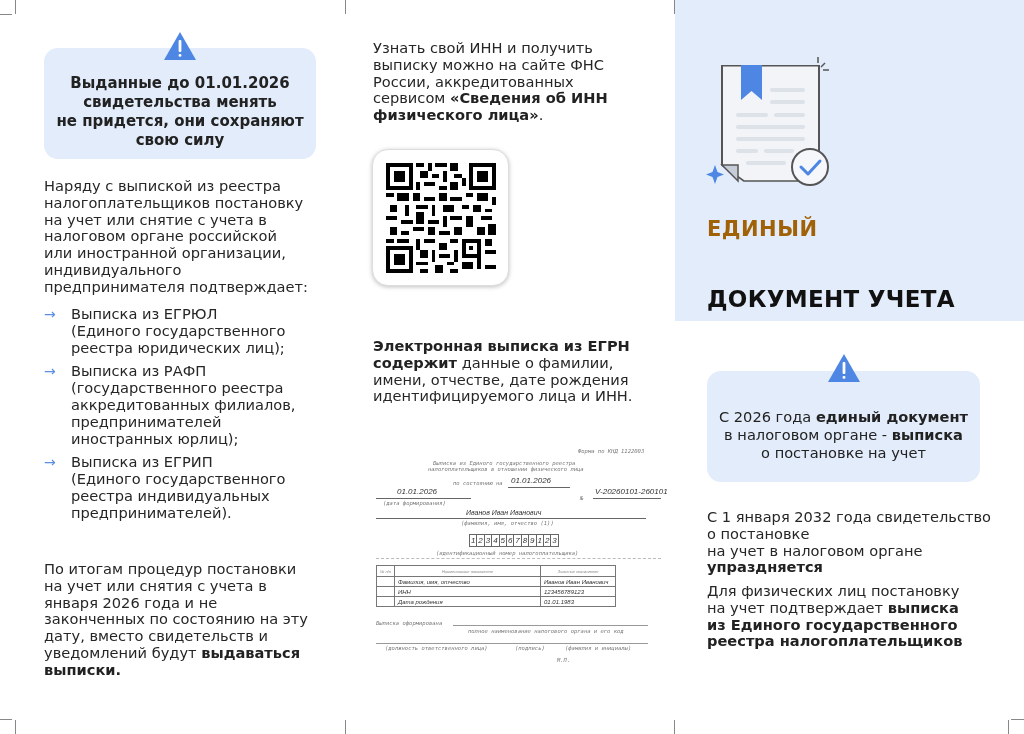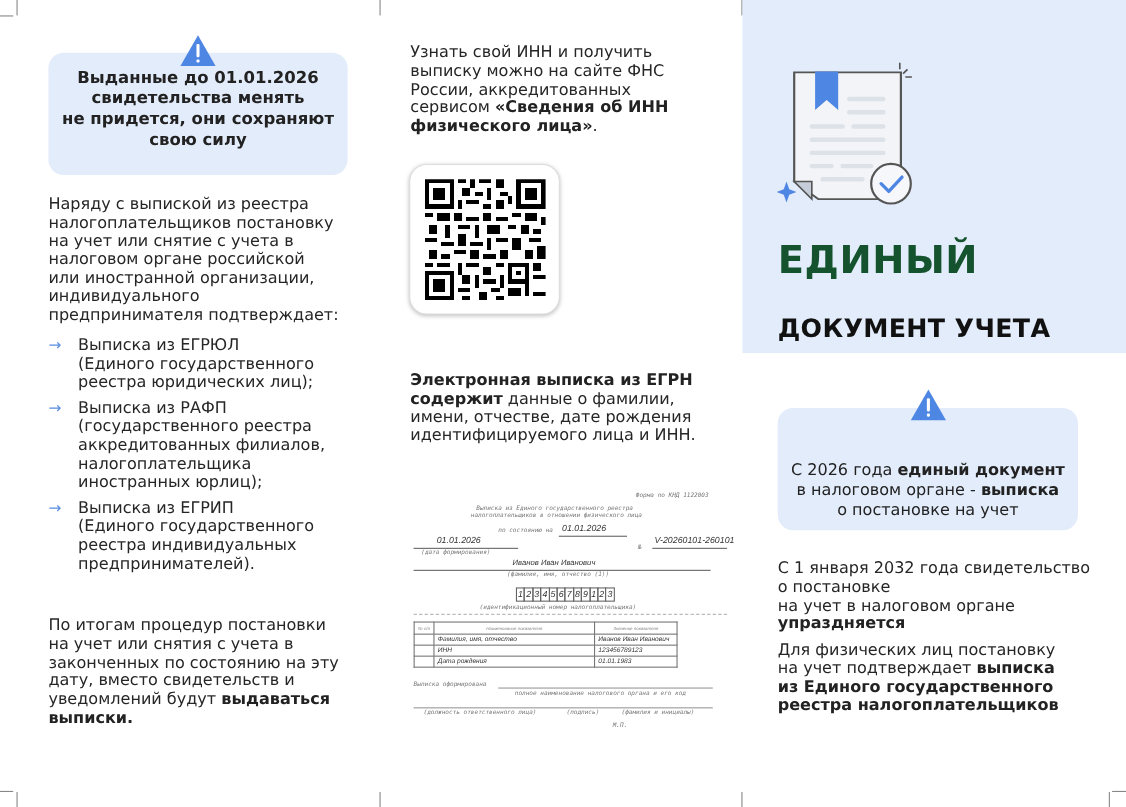--- a/index.html
+++ b/index.html
@@ -33,42 +33,42 @@
   .form .line { position: absolute; height: 1px; background: #666; }
   .form .dashed { position: absolute; height: 0; border-top: 1px dashed #bbb; }
   .inn-boxes { position: absolute; left: 96px; top: 89px; display: flex; }
   .inn-boxes span { width: 8.4px; height: 13px; border: 1px solid #666; margin-right: -1px; font-family: "Liberation Sans", sans-serif; font-size: 8px; line-height: 11px; text-align: center; color: #333; }
   .ftable { position: absolute; left: 3px; top: 120px; width: 240px; border-collapse: collapse; }
   .ftable td { border: 1px solid #777; font-family: "Liberation Sans", sans-serif; font-size: 6px; height: 10px; padding: 0 3px; color: #333; white-space: nowrap; }
   .ftable tr.head td { font-size: 4px; color: #888; text-align: center; height: 11px; }
 
   
   .right-bg { position: absolute; left: 675px; top: 0; width: 349px; height: 321px; background: #e3ecfb; }
-  .title-1 { position: absolute; left: 707px; top: 217px; font-size: 35px; font-weight: bold; color: #14532d; letter-spacing: 0.5px; }
+  .title-1 { position: absolute; left: 707px; top: 217px; font-size: 21px; font-weight: bold; color: #a16207; letter-spacing: 0.5px; }
   .title-2 { position: absolute; left: 707px; top: 260px; font-size: 23px; font-weight: bold; color: #111; letter-spacing: 0.3px; margin-top: 26px; }
 </style>
 </head>
 <body>
 
 <div class="page">
 
   <div class="crop" style="left:15px;top:0;width:1px;height:14px;"></div>
   <div class="crop" style="left:0;top:14px;width:12px;height:1px;"></div>
   <div class="crop" style="left:345px;top:0;width:1px;height:14px;"></div>
   <div class="crop" style="left:674px;top:0;width:1px;height:14px;"></div>
   <div class="crop" style="left:1008px;top:0;width:1px;height:14px;"></div>
   <div class="crop" style="left:1011px;top:14px;width:13px;height:1px;"></div>
   <div class="crop" style="left:15px;top:720px;width:1px;height:14px;"></div>
   <div class="crop" style="left:0;top:719px;width:12px;height:1px;"></div>
   <div class="crop" style="left:345px;top:720px;width:1px;height:14px;"></div>
   <div class="crop" style="left:674px;top:720px;width:1px;height:14px;"></div>
   <div class="crop" style="left:1008px;top:720px;width:1px;height:14px;"></div>
   <div class="crop" style="left:1011px;top:719px;width:13px;height:1px;"></div>
 
-  <div class="notice" style="left:44px;top:48px;width:272px;height:111px;padding-top:13px;">
+  <div class="notice" style="left:44px;top:48px;width:272px;height:111px;padding-top:26px;">
     <div class="notice-text" style="font-weight:bold;">
       <div>Выданные до 01.01.2026</div>
       <div>свидетельства менять</div>
       <div>не придется, они сохраняют</div>
       <div>свою силу</div>
     </div>
   </div>
   <svg class="warn-icon" style="left:163px;top:31px;" viewBox="0 0 34 30">
     <path d="M17 1 L33 29 L1 29 Z" fill="#4e86e4"></path>
     <rect x="15.6" y="9" width="2.8" height="12" rx="1" fill="#fff"></rect>
@@ -90,35 +90,36 @@
       <span class="arrow">→</span>
       <div>Выписка из ЕГРЮЛ</div>
       <div>(Единого государственного</div>
       <div>реестра юридических лиц);</div>
     </li>
     <li>
       <span class="arrow">→</span>
       <div>Выписка из РАФП</div>
       <div>(государственного реестра</div>
       <div>аккредитованных филиалов,</div>
-      <div>налогоплательщика</div>
+      <div>предпринимателей</div>
       <div>иностранных юрлиц);</div>
     </li>
     <li>
       <span class="arrow">→</span>
       <div>Выписка из ЕГРИП</div>
       <div>(Единого государственного</div>
       <div>реестра индивидуальных</div>
       <div>предпринимателей).</div>
     </li>
   </ul>
 
   <div class="body-text" style="left:44px;top:561px;width:295px;">
     <div>По итогам процедур постановки</div>
     <div>на учет или снятия с учета в</div>
+    <div>января 2026 года и не</div>
     <div>законченных по состоянию на эту</div>
     <div>дату, вместо свидетельств и</div>
     <div><span>уведомлений будут </span><b>выдаваться</b></div>
     <div><b>выписки.</b></div>
   </div>
 
   <div class="body-text" style="left:373px;top:40px;width:290px;">
     <div>Узнать свой ИНН и получить</div>
     <div>выписку можно на сайте ФНС</div>
     <div>России, аккредитованных</div>
@@ -317,21 +318,21 @@
 
     <circle cx="106" cy="112" r="18" fill="#f5f7fb" stroke="#555" stroke-width="2"></circle>
     <path d="M97 112 L104 119 L116 106" fill="none" stroke="#4e86e4" stroke-width="3" stroke-linecap="round" stroke-linejoin="round"></path>
 
     <path d="M11 118 L13.5 125 L20 127.5 L13.5 130 L11 137 L8.5 130 L2 127.5 L8.5 125 Z" transform="translate(0,-8) scale(1)" fill="#4e86e4"></path>
   </svg>
 
   <div class="title-1">ЕДИНЫЙ</div>
   <div class="title-2">ДОКУМЕНТ УЧЕТА</div>
 
-  <div class="notice" style="left:707px;top:371px;width:273px;height:111px;padding-top:48px;">
+  <div class="notice" style="left:707px;top:371px;width:273px;height:111px;padding-top:37px;">
     <div class="notice-text" style="font-size:14.6px;line-height:18px;">
       <div><span>С 2026 года </span><b>единый документ</b></div>
       <div><span>в налоговом органе - </span><b>выписка</b></div>
       <div>о постановке на учет</div>
     </div>
   </div>
   <svg class="warn-icon" style="left:827px;top:353px;" viewBox="0 0 34 30">
     <path d="M17 1 L33 29 L1 29 Z" fill="#4e86e4"></path>
     <rect x="15.6" y="9" width="2.8" height="12" rx="1" fill="#fff"></rect>
     <rect x="15.6" y="23" width="2.8" height="2.8" rx="1" fill="#fff"></rect>

